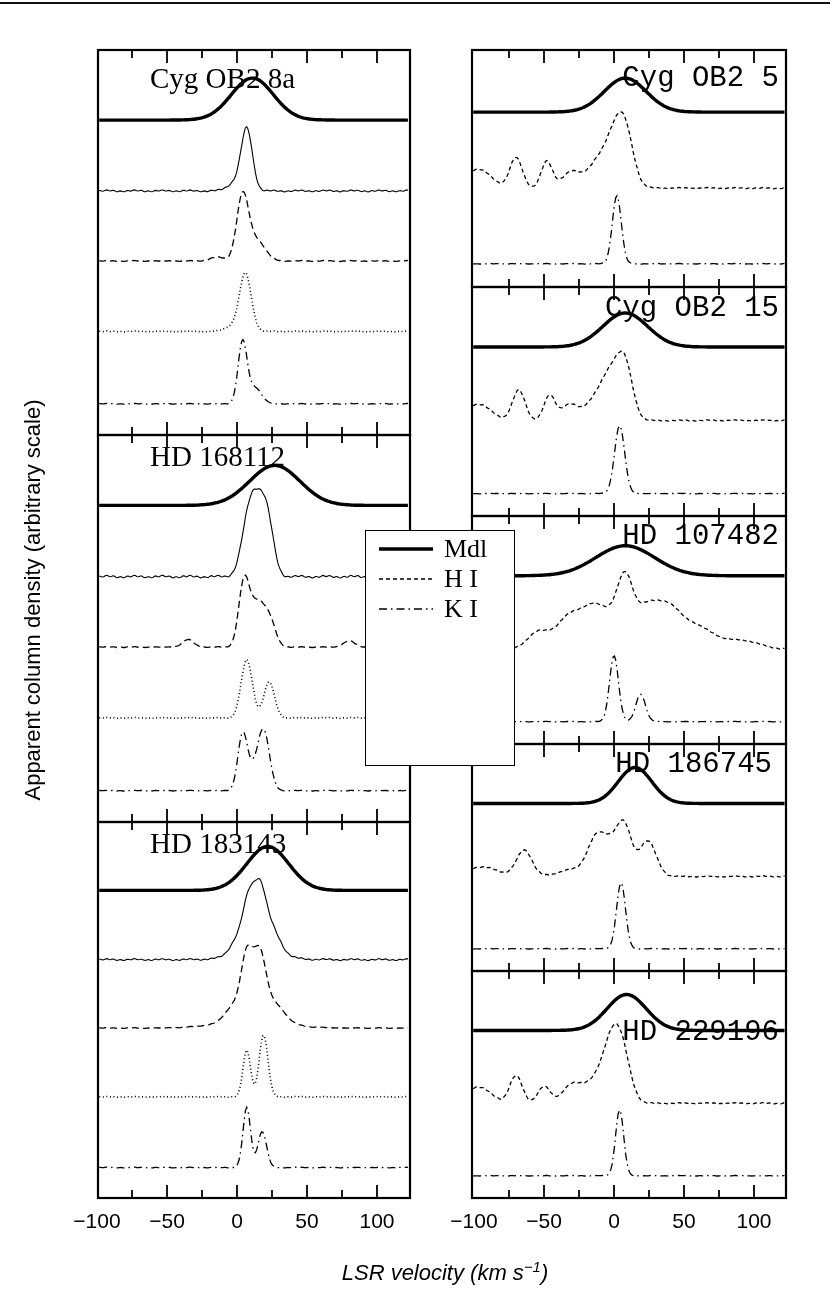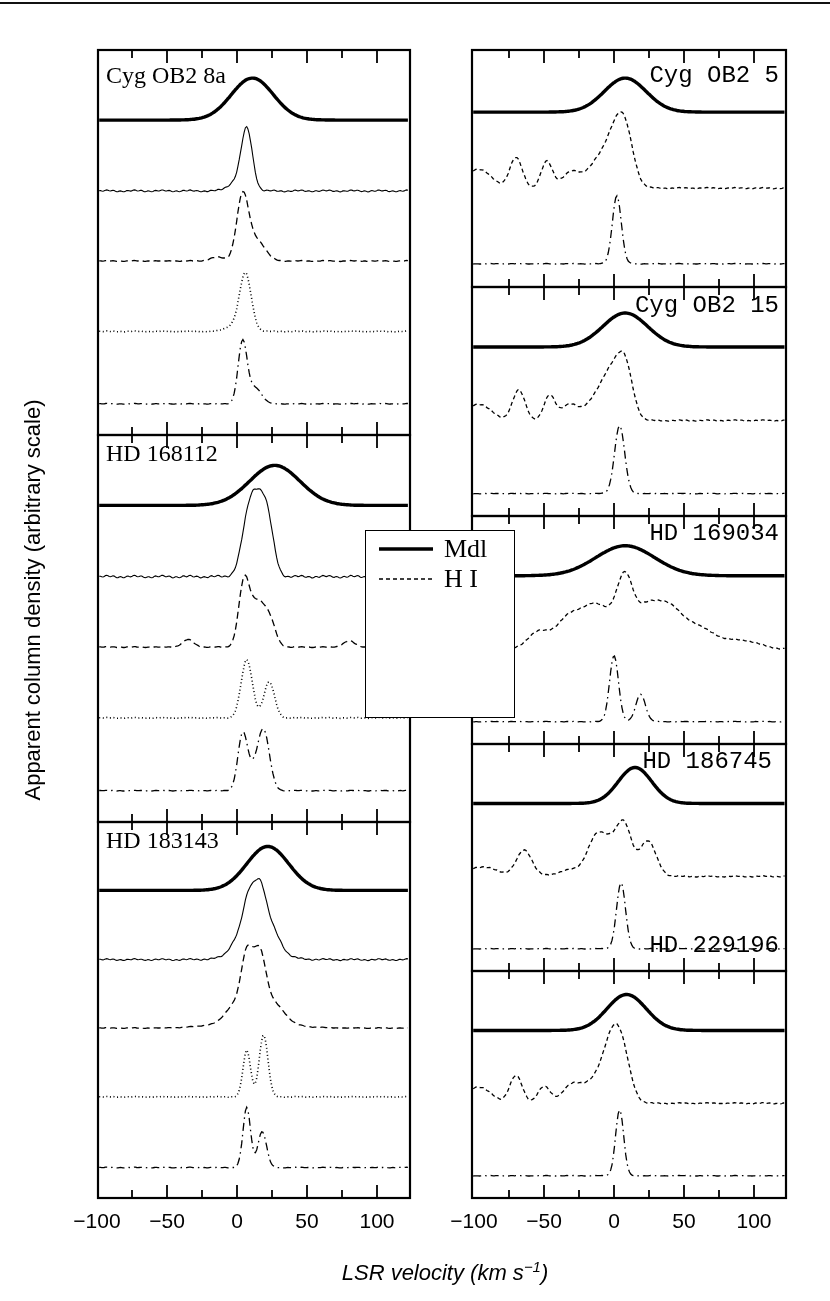--- a/index.html
+++ b/index.html
@@ -4,23 +4,23 @@
 <style>
   html,body{margin:0;padding:0;background:#fff;}
   .fig{position:relative;width:830px;height:1301px;background:#fff;overflow:hidden;
        font-family:"Liberation Sans",sans-serif;color:#000;}
   .top-rule{position:absolute;left:0;top:2px;width:830px;height:2px;background:#111;}
   #plot{position:absolute;left:0;top:0;}
   .ylab{position:absolute;left:33px;top:600px;transform:translate(-50%,-50%) rotate(-90deg);
         white-space:nowrap;font-size:22px;}
   .xlab{position:absolute;left:285px;top:1258px;width:320px;text-align:center;font-size:22px;font-style:italic;}
   .xlab sup,.llabel sup{font-size:68%;}
-  .ptitle{position:absolute;font-family:"Liberation Serif",serif;font-size:24px;white-space:nowrap;}
+  .ptitle{position:absolute;font-family:"Liberation Serif",serif;font-size:29px;white-space:nowrap;margin-left:44px;}
   .ptitle.right{text-align:right;font-family:Liberation Mono, monospace;}
-  .legend{position:absolute;left:365px;top:530px;width:150px;height:188px;background:#fff;
+  .legend{position:absolute;left:365px;top:530px;width:150px;height:236px;background:#fff;
           border:1.8px solid #000;box-sizing:border-box;z-index:5;padding-top:3px;}
   .lrow{display:flex;align-items:center;height:30px;padding-left:11px;}
   .lsample{width:58px;height:10px;flex:0 0 58px;margin-right:9px;}
   .llabel{font-family:"Liberation Serif",serif;font-size:26px;line-height:1;}
 </style>
 </head>
 <body>
 
 <div class="fig">
   <div class="top-rule"></div>
@@ -222,31 +222,37 @@
 
   <div class="ylab">Apparent column density (arbitrary scale)</div>
 
   <div class="xlab"><span>LSR velocity (km s</span><sup>−1</sup><span>)</span></div>
 
   <span class="ptitle" style="left:106px;top:62px">Cyg OB2 8a</span>
   <span class="ptitle" style="left:106px;top:440px">HD 168112</span>
   <span class="ptitle" style="left:106px;top:827px">HD 183143</span>
   <span class="ptitle right" style="right:51px;top:62px">Cyg OB2 5</span>
   <span class="ptitle right" style="right:51px;top:292px">Cyg OB2 15</span>
-  <span class="ptitle right" style="right:51px;top:520px">HD 169034</span>
+  <span class="ptitle right" style="right:51px;top:520px">HD 107482</span>
   <span class="ptitle right" style="right:58px;top:748px">HD 186745</span>
-  <span class="ptitle right" style="right:51px;top:932px">HD 229196</span>
+  <span class="ptitle right" style="right:51px;top:1016px">HD 229196</span>
 
   <div class="legend">
     <div class="lrow">
       <svg class="lsample">
           <line x1="2" y1="5" x2="56" y2="5" stroke="#000000" stroke-width="3.4"></line>
         </svg>
       <span class="llabel">Mdl</span>
     </div>
     <div class="lrow">
       <svg class="lsample">
           <line x1="2" y1="5" x2="56" y2="5" stroke="#000000" stroke-width="1.3" stroke-dasharray="4 3"></line>
         </svg>
       <span class="llabel">H I</span>
     </div>
+    <div class="lrow">
+      <svg class="lsample">
+          <line x1="2" y1="5" x2="56" y2="5" stroke="#000000" stroke-width="1.3" stroke-dasharray="8 4 1.5 4"></line>
+        </svg>
+      <span class="llabel">K I</span>
+    </div>
   </div>
 </div>
 
 </body></html>

